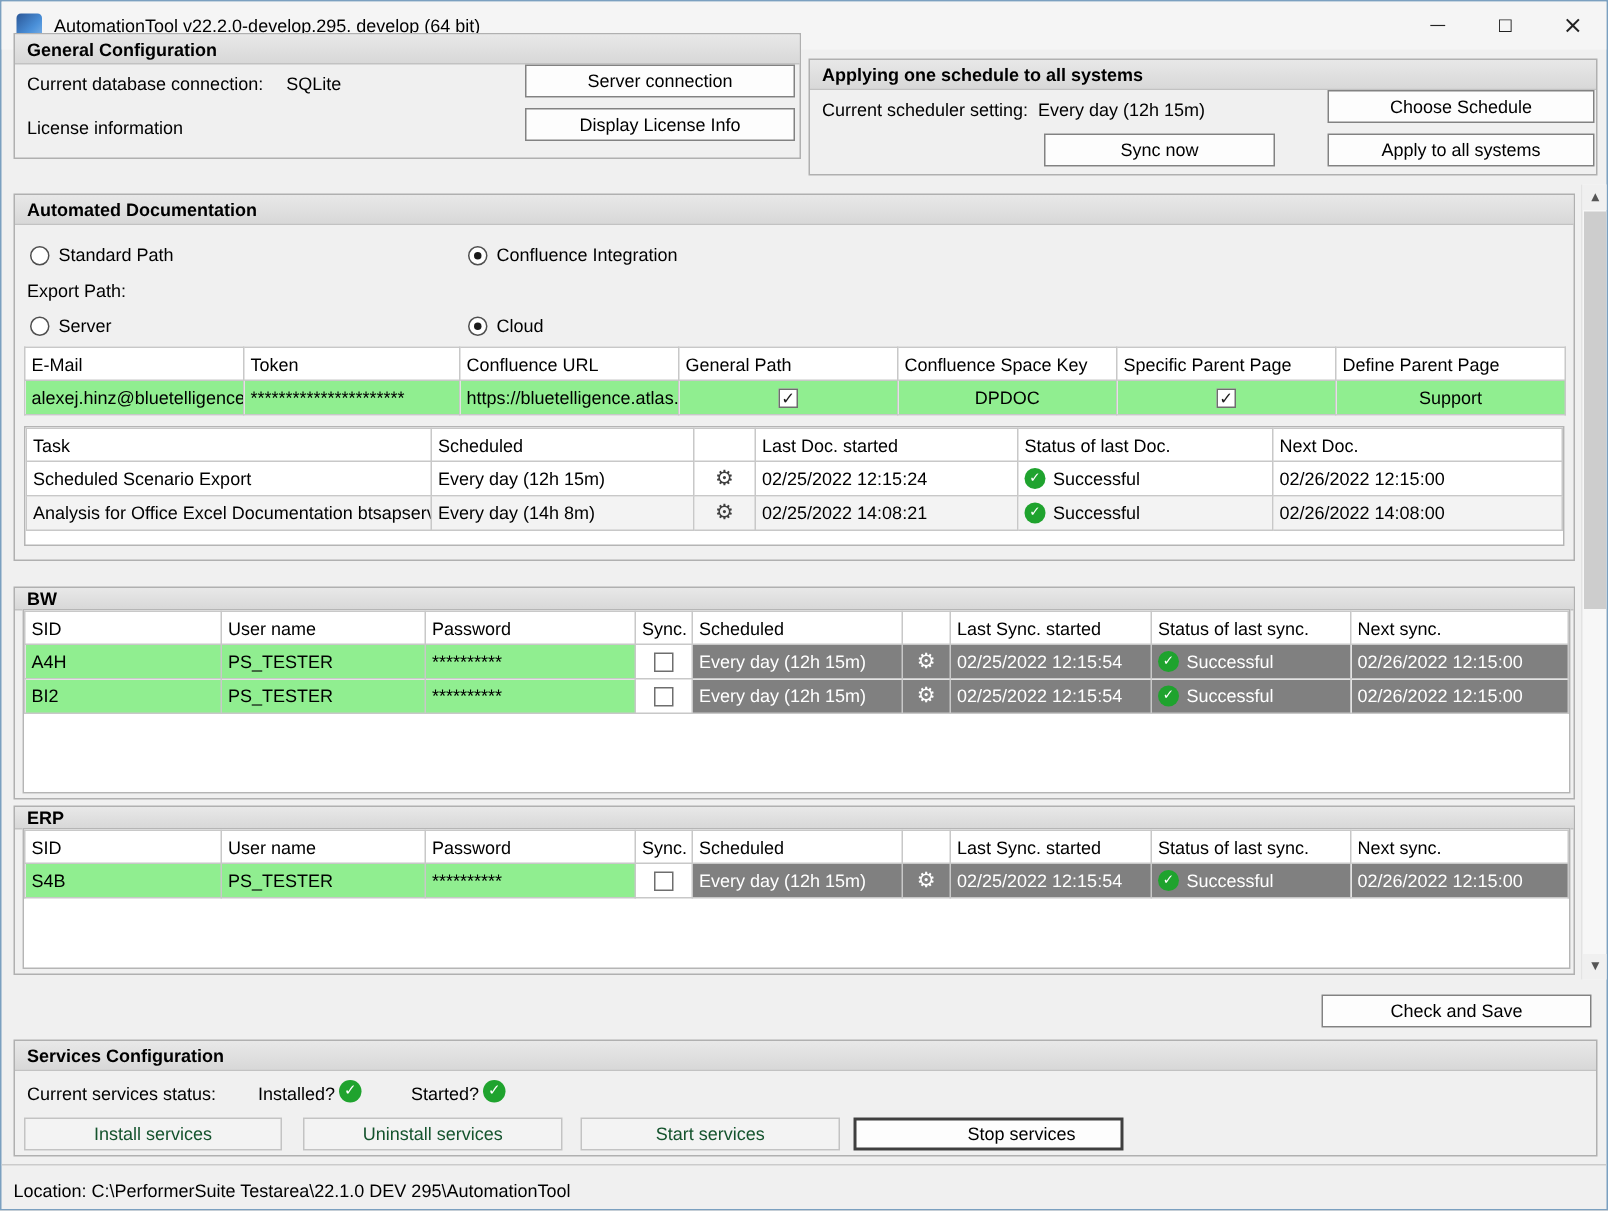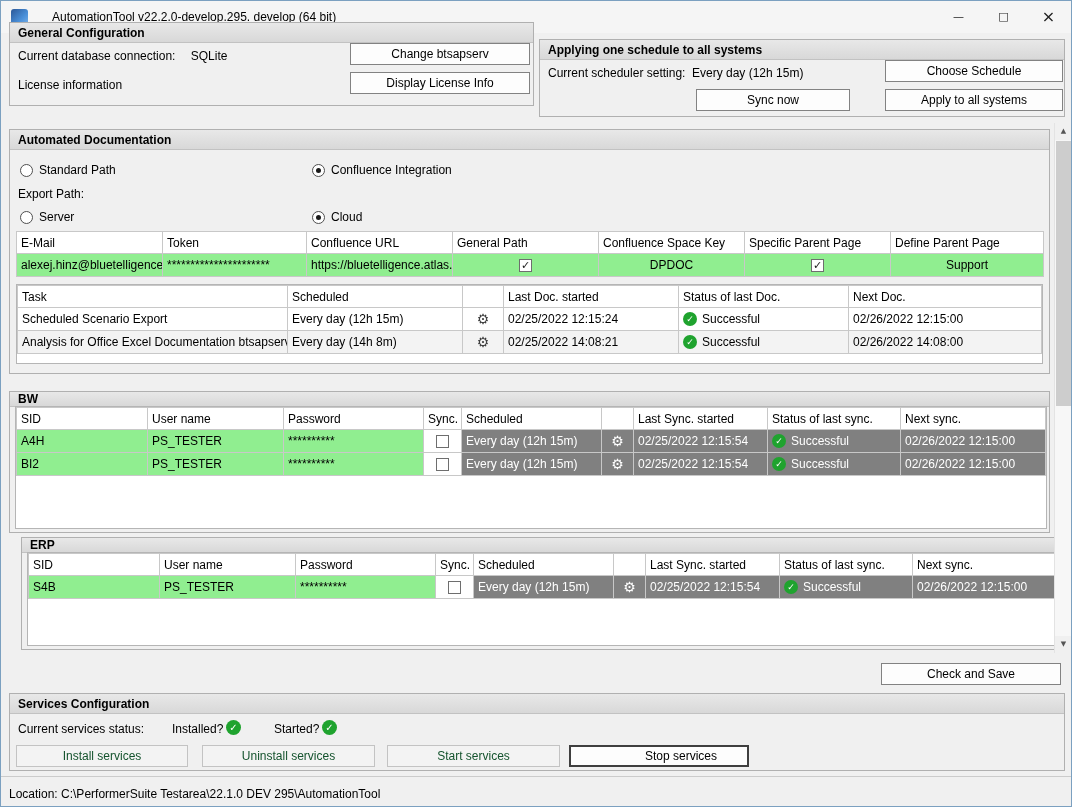--- a/index.html
+++ b/index.html
@@ -1,21 +1,21 @@
 <!DOCTYPE html>
 <html><head>
 <meta charset="utf-8">
 <style>
   * { margin:0; padding:0; box-sizing:border-box; }
   html,body { background:#cfcfcf; }
   body { font-family:"Liberation Sans", sans-serif; font-size:12px; color:#000; }
   #window { position:relative; width:1072px; height:807px; background:#f0f0f0; border:1px solid #7ba0c0; overflow:hidden; margin:0 auto; }
 
   
-  .titlebar { position:absolute; top:0; left:0; right:0; height:32px; background:#f5f5f5; display:flex; align-items:center;gap:16px; }
+  .titlebar { position:absolute; top:0; left:0; right:0; height:32px; background:#f5f5f5; display:flex; align-items:center; }
   .app-icon { width:17px; height:17px; margin-left:10px; border-radius:3px;
               background:linear-gradient(135deg,#2b5797 0%, #4a90d9 60%, #7fb3e8 100%); }
   .title-text { margin-left:8px; font-size:12px; white-space:nowrap; }
   .win-controls { position:absolute; right:0; top:0; display:flex; }
   .win-btn { width:45px; height:31px; display:flex; align-items:center; justify-content:center; color:#222; cursor:default; font-family:"DejaVu Sans",sans-serif; }
   .win-btn.min { font-size:11px; }
   .win-btn.max { font-size:11px; }
   .win-btn.cls { font-size:16px; }
 
   
@@ -81,21 +81,21 @@
       <div class="win-btn cls">×</div>
     </div>
   </div>
 
   <div class="groupbox" style="left:8px;top:21px;width:525px;height:84px">
     <div class="gb-header">General Configuration</div>
     <div class="lbl" style="left:8px;top:26px">
       <span>Current database connection:</span>
       <span style="margin-left:12px">SQLite</span>
     </div>
-    <button class="btn" style="left:340px;top:20px;width:180px">Change btsapserv</button>
+    <button class="btn" style="left:340px;top:20px;width:180px">Server connection</button>
     <div class="lbl" style="left:8px;top:55px">License information</div>
     <button class="btn" style="left:340px;top:49px;width:180px">Display License Info</button>
   </div>
 
   <div class="groupbox" style="left:538px;top:38px;width:526px;height:78px">
     <div class="gb-header">Applying one schedule to all systems</div>
     <div class="lbl" style="left:8px;top:26px">Current scheduler setting:</div>
     <div class="lbl" style="left:152px;top:26px">Every day (12h 15m)</div>
     <button class="btn" style="left:345px;top:20px;width:178px">Choose Schedule</button>
     <button class="btn" style="left:156px;top:49px;width:154px">Sync now</button>
@@ -272,21 +272,21 @@
                   <span>Successful</span>
                 </span>
           </td>
           <td class="c-dark">02/26/2022 12:15:00</td>
         </tr>
       </tbody>
         </table>
     </div>
   </div>
 
-  <div class="groupbox" style="left:20px;top:536px;width:1041px;height:113px">
+  <div class="groupbox" style="left:8px;top:536px;width:1041px;height:113px">
     <div class="gb-header slim">ERP</div>
     <div class="tbl-wrap" style="left:5px;top:14px;width:1032px;height:94px">
       <table class="grid" style="width:1030px">
         <colgroup>
             <col style="width:131px">
             <col style="width:136px">
             <col style="width:140px">
             <col style="width:38px">
             <col style="width:140px">
             <col style="width:32px">

